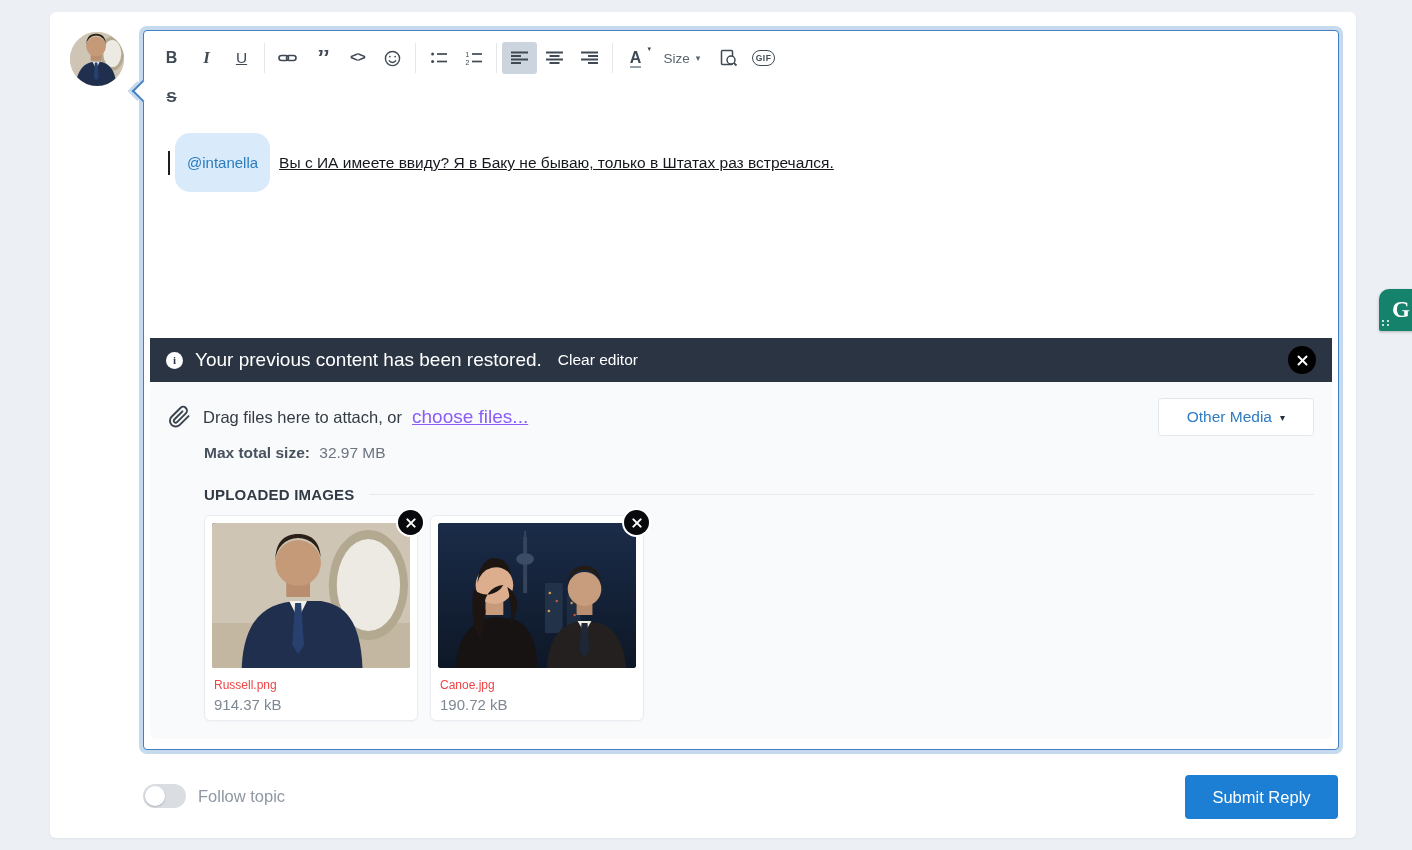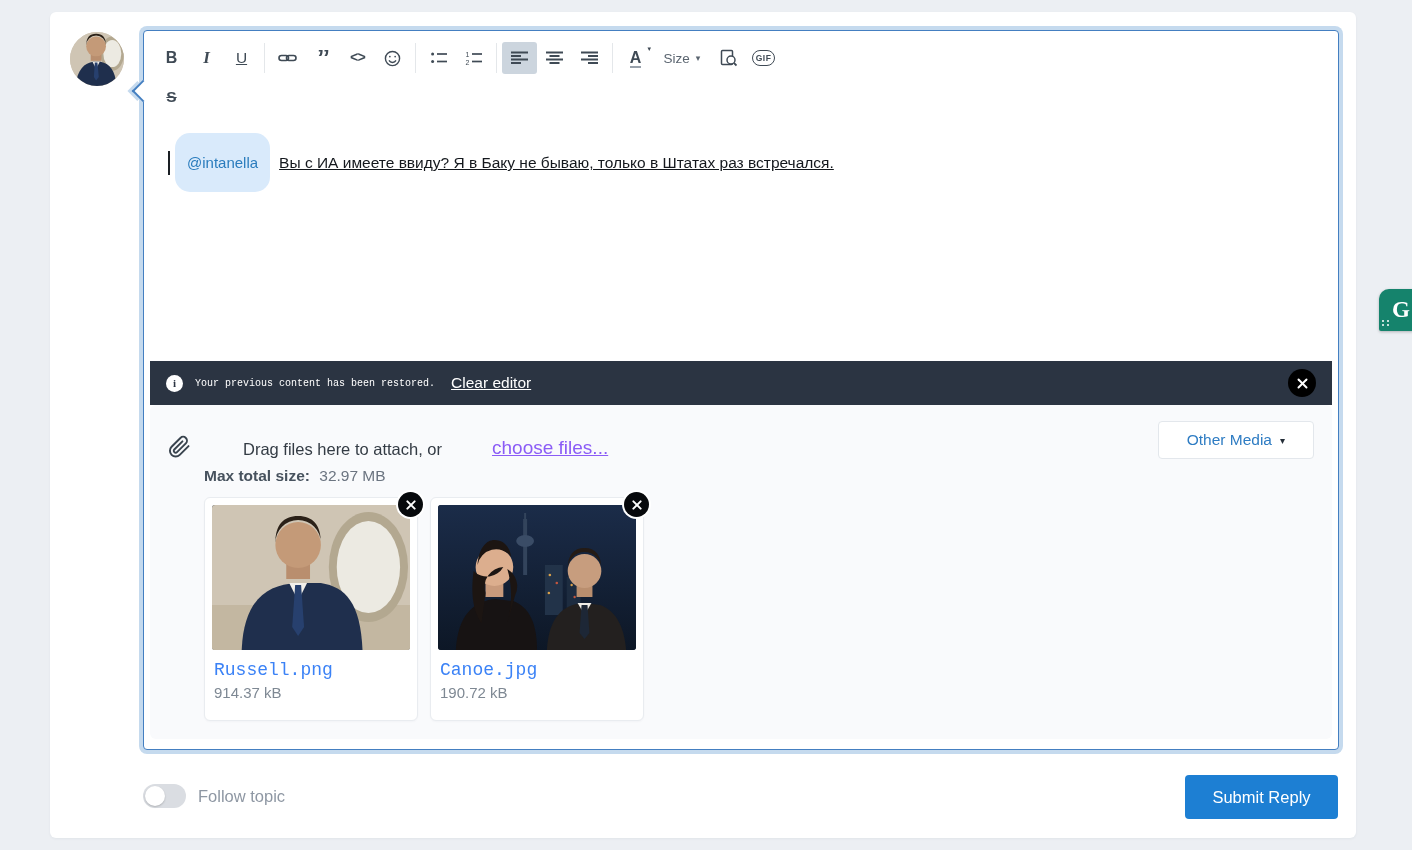--- a/index.html
+++ b/index.html
@@ -86,33 +86,33 @@
   .notice {
     margin: 0 6px; height: 44px; background: #2b3442; color: #fff;
     display: flex; align-items: center; padding: 0 16px; flex: none;
   }
   .info-icon {
     width: 17px; height: 17px; border-radius: 50%; background: #fff;
     color: #2b3442; font-weight: 700; font-size: 11px;
     font-family: "Liberation Serif", serif;
     display: flex; align-items: center; justify-content: center; margin-right: 12px; flex: none;
   }
-  .notice-msg { font-size: 10px; font-family: Liberation Mono, monospace; }
-  .clear-link { margin-left: 16px; color: #fff; font-size: 15.5px; text-decoration: underline; cursor: pointer; }
+  .notice-msg { font-size: 19px; }
+  .clear-link { margin-left: 16px; color: #fff; font-size: 15.5px; cursor: pointer; }
   .notice-close {
     margin-left: auto; width: 28px; height: 28px; border-radius: 50%;
     background: #000; display: flex; align-items: center; justify-content: center; cursor: pointer;
   }
 
   
   .attach {
     margin: 0 6px 10px; background: #f9fafc; border-radius: 6px;
     padding: 16px 18px 18px; flex: none;
   }
-  .drag-row { display: flex; align-items: flex-end; gap: 40px; }
+  .drag-row { display: flex; align-items: center; }
   .clip { margin-right: 12px; flex: none; }
   .drag-text { font-size: 16.5px; color: #333b44; }
   .choose-link { font-size: 19px; color: #8b5cf6; text-decoration: underline; margin-left: 10px; cursor: pointer; }
   .other-media {
     margin-left: auto; background: #fff; border: 1px solid #e3e7ec; border-radius: 4px;
     padding: 9px 28px; font-size: 15.5px; color: #2e7cc3; cursor: pointer;
     display: flex; align-items: center;
   }
   .om-caret { font-size: 10px; color: #242e38; margin-left: 8px; }
   .max-row { margin: 8px 0 0 36px; font-size: 15.5px; }
@@ -121,22 +121,22 @@
   .uploads-header { margin: 24px 0 0 36px; display: flex; align-items: center; }
   .uploads-title { font-weight: 700; font-size: 15px; color: #323b45; letter-spacing: 0.2px; flex: none; }
   .uploads-rule { flex: 1 1 auto; height: 1px; background: #e7eaee; margin-left: 14px; }
   .cards { margin: 12px 0 0 36px; display: flex; gap: 12px; }
   .card {
     width: 214px; background: #fff; border: 1px solid #e9ecf0; border-radius: 6px;
     padding: 7px; position: relative; box-shadow: 0 1px 2px rgba(20,30,50,.03);
   }
   .thumb { width: 100%; height: 145px; border-radius: 3px; overflow: hidden; background: #202b3c; }
   .thumb svg { display: block; width: 100%; height: 100%; }
-  .file-name { margin: 10px 2px 0; font-size: 18px; color: #3b82f6; font-family: Liberation Mono, monospace; }
-  .file-size { margin: 4px 2px 12px; font-size: 15px; color: #7e8893; }
+  .file-name { margin: 10px 2px 0; font-size: 12px; color: #ef4444; }
+  .file-size { margin: 4px 2px 0; font-size: 15px; color: #7e8893; }
   .card-x {
     position: absolute; top: -6px; right: -6px; width: 25px; height: 25px;
     border-radius: 50%; background: #07090c; box-shadow: 0 0 0 2px #fff;
     display: flex; align-items: center; justify-content: center; cursor: pointer; z-index: 2;
   }
 
   
   .follow-wrap { position: absolute; left: 93px; top: 772px; display: flex; align-items: center; }
   .toggle {
     width: 43px; height: 24px; border-radius: 12px; background: #dadde2;
@@ -302,20 +302,24 @@
           <span>Other Media</span>
           <span class="om-caret">▾</span>
         </div>
       </div>
 
       <div class="max-row">
         <span class="max-label">Max total size:</span>
         <span class="max-value">32.97 MB</span>
       </div>
 
+      <div class="uploads-header">
+        <span class="uploads-title">UPLOADED IMAGES</span>
+        <span class="uploads-rule"></span>
+      </div>
 
       <div class="cards">
 
         <div class="card">
           <div class="card-x">
             <svg width="10" height="10" viewBox="0 0 11 11" stroke="#fff" stroke-width="2.2" stroke-linecap="round">
               <line x1="1.5" y1="1.5" x2="9.5" y2="9.5"></line>
                 <line x1="9.5" y1="1.5" x2="1.5" y2="9.5"></line>
             </svg>
           </div>

